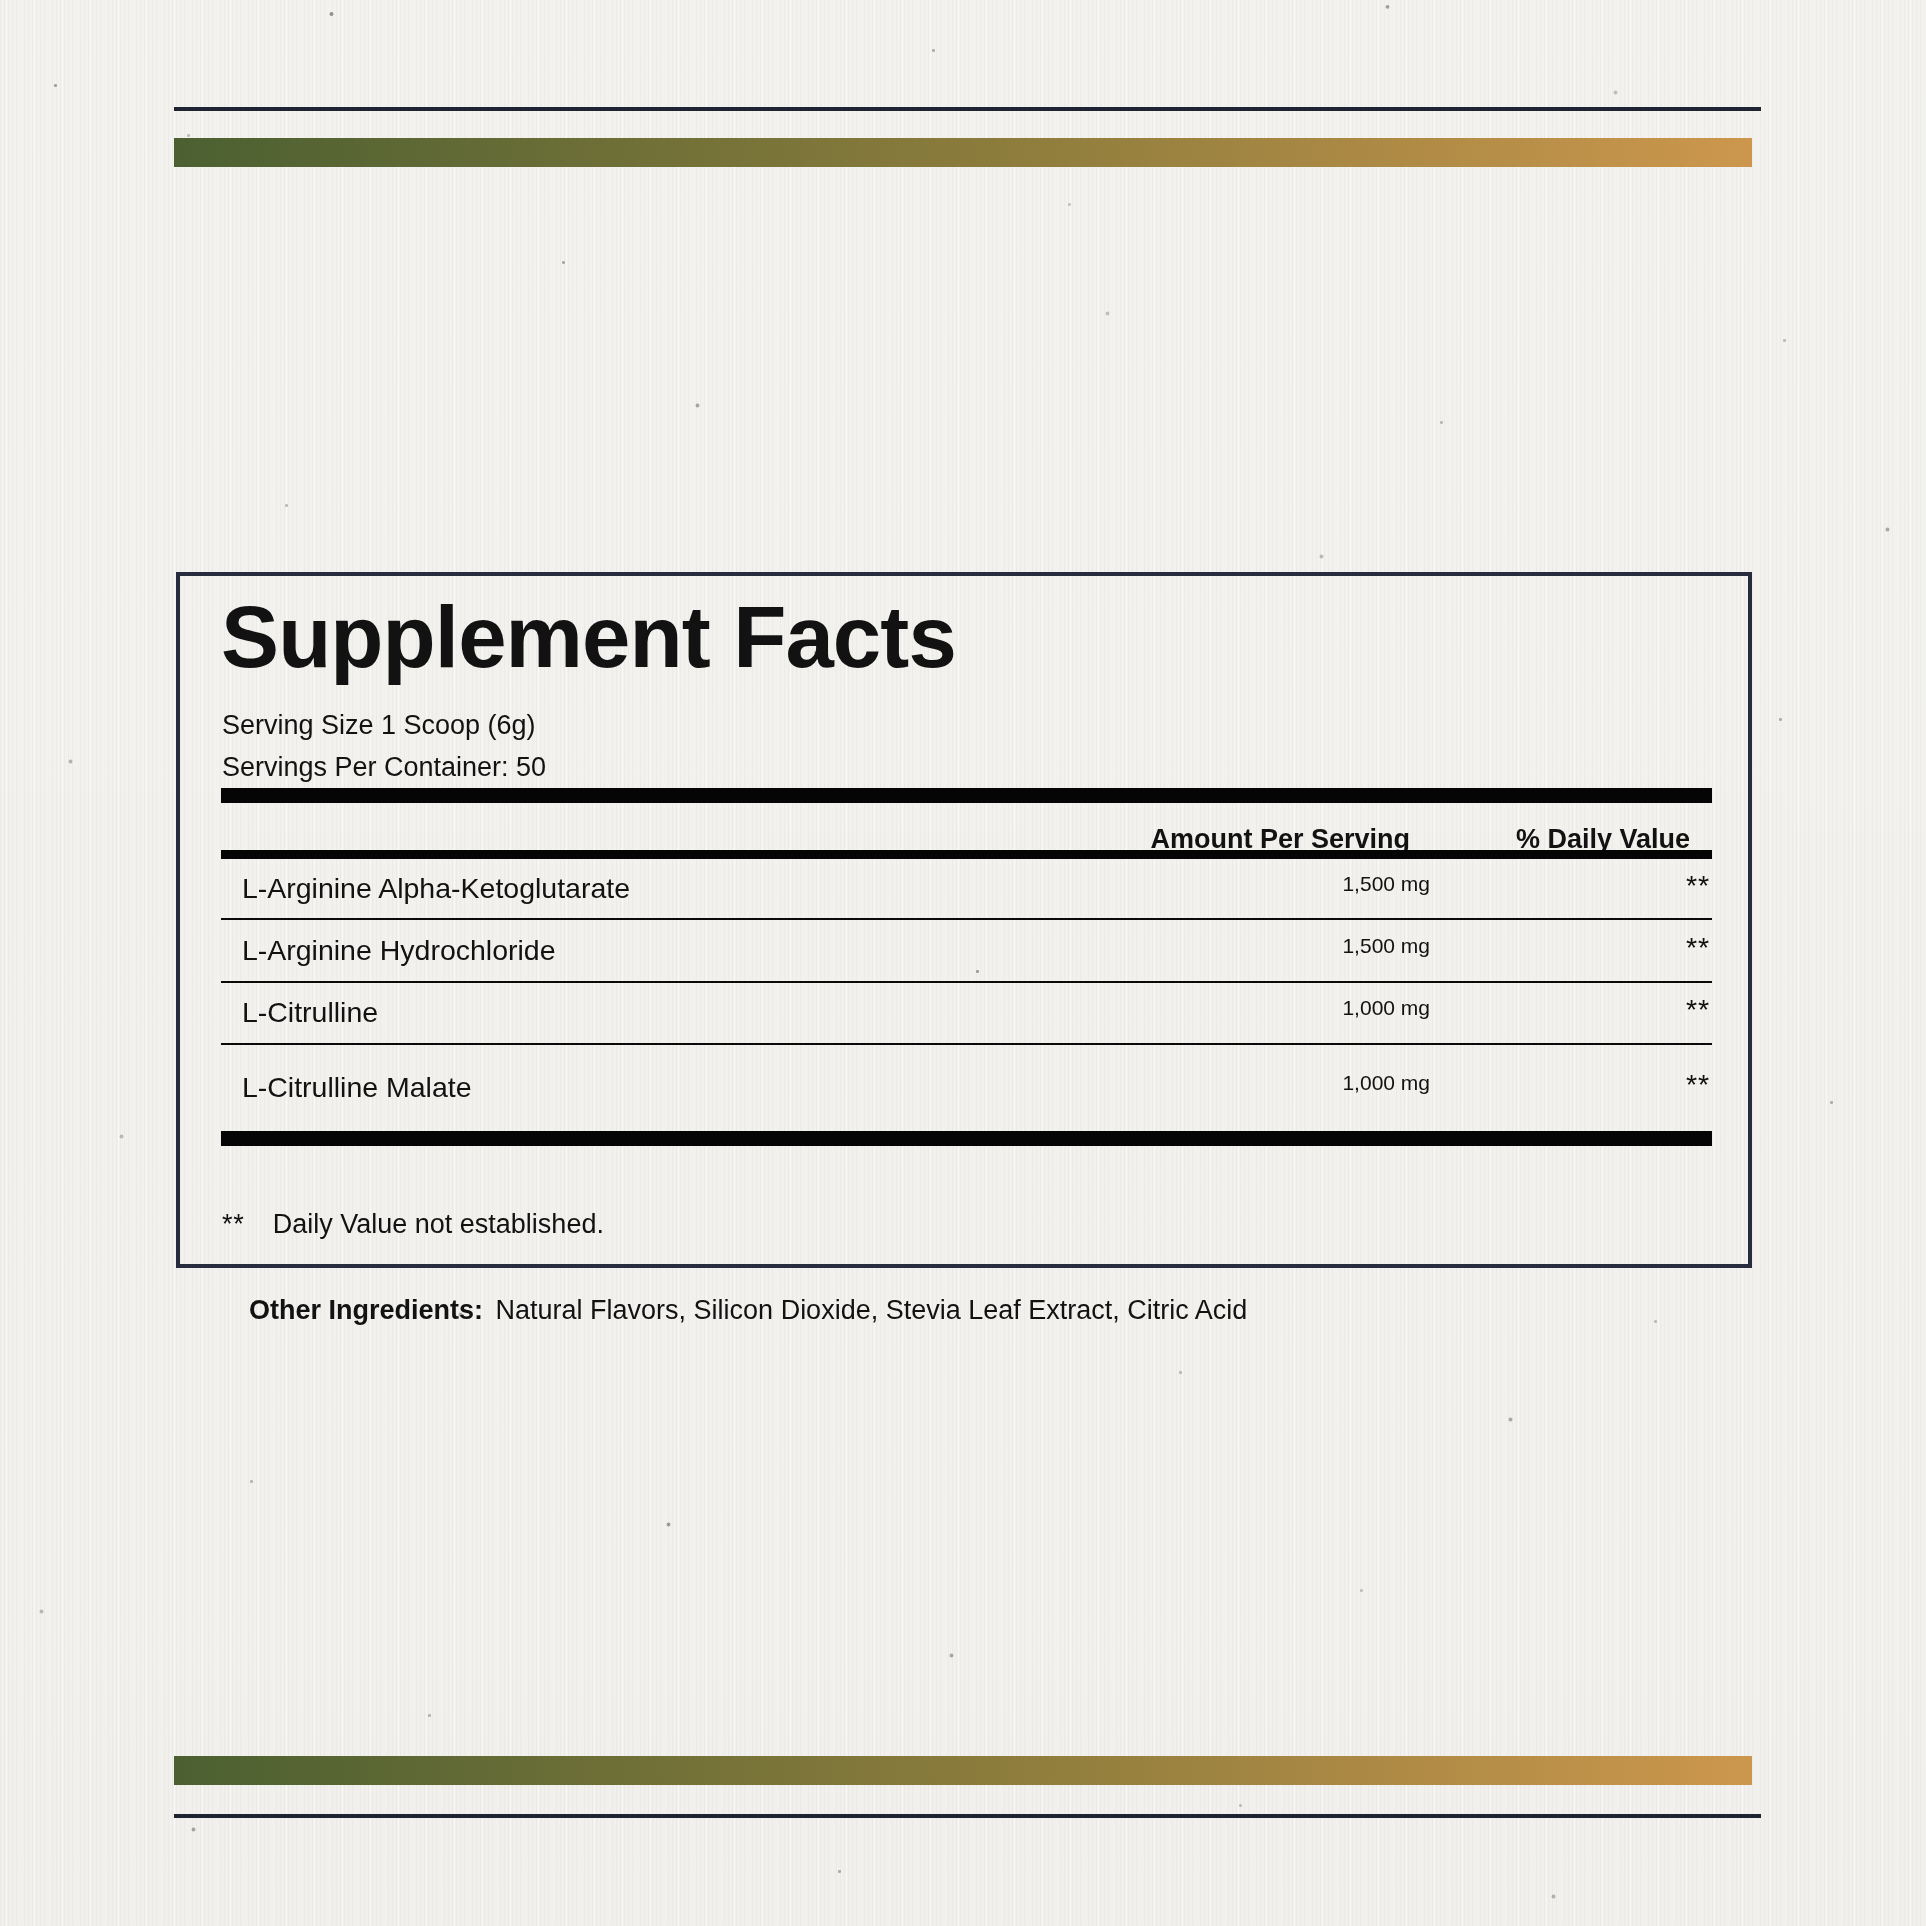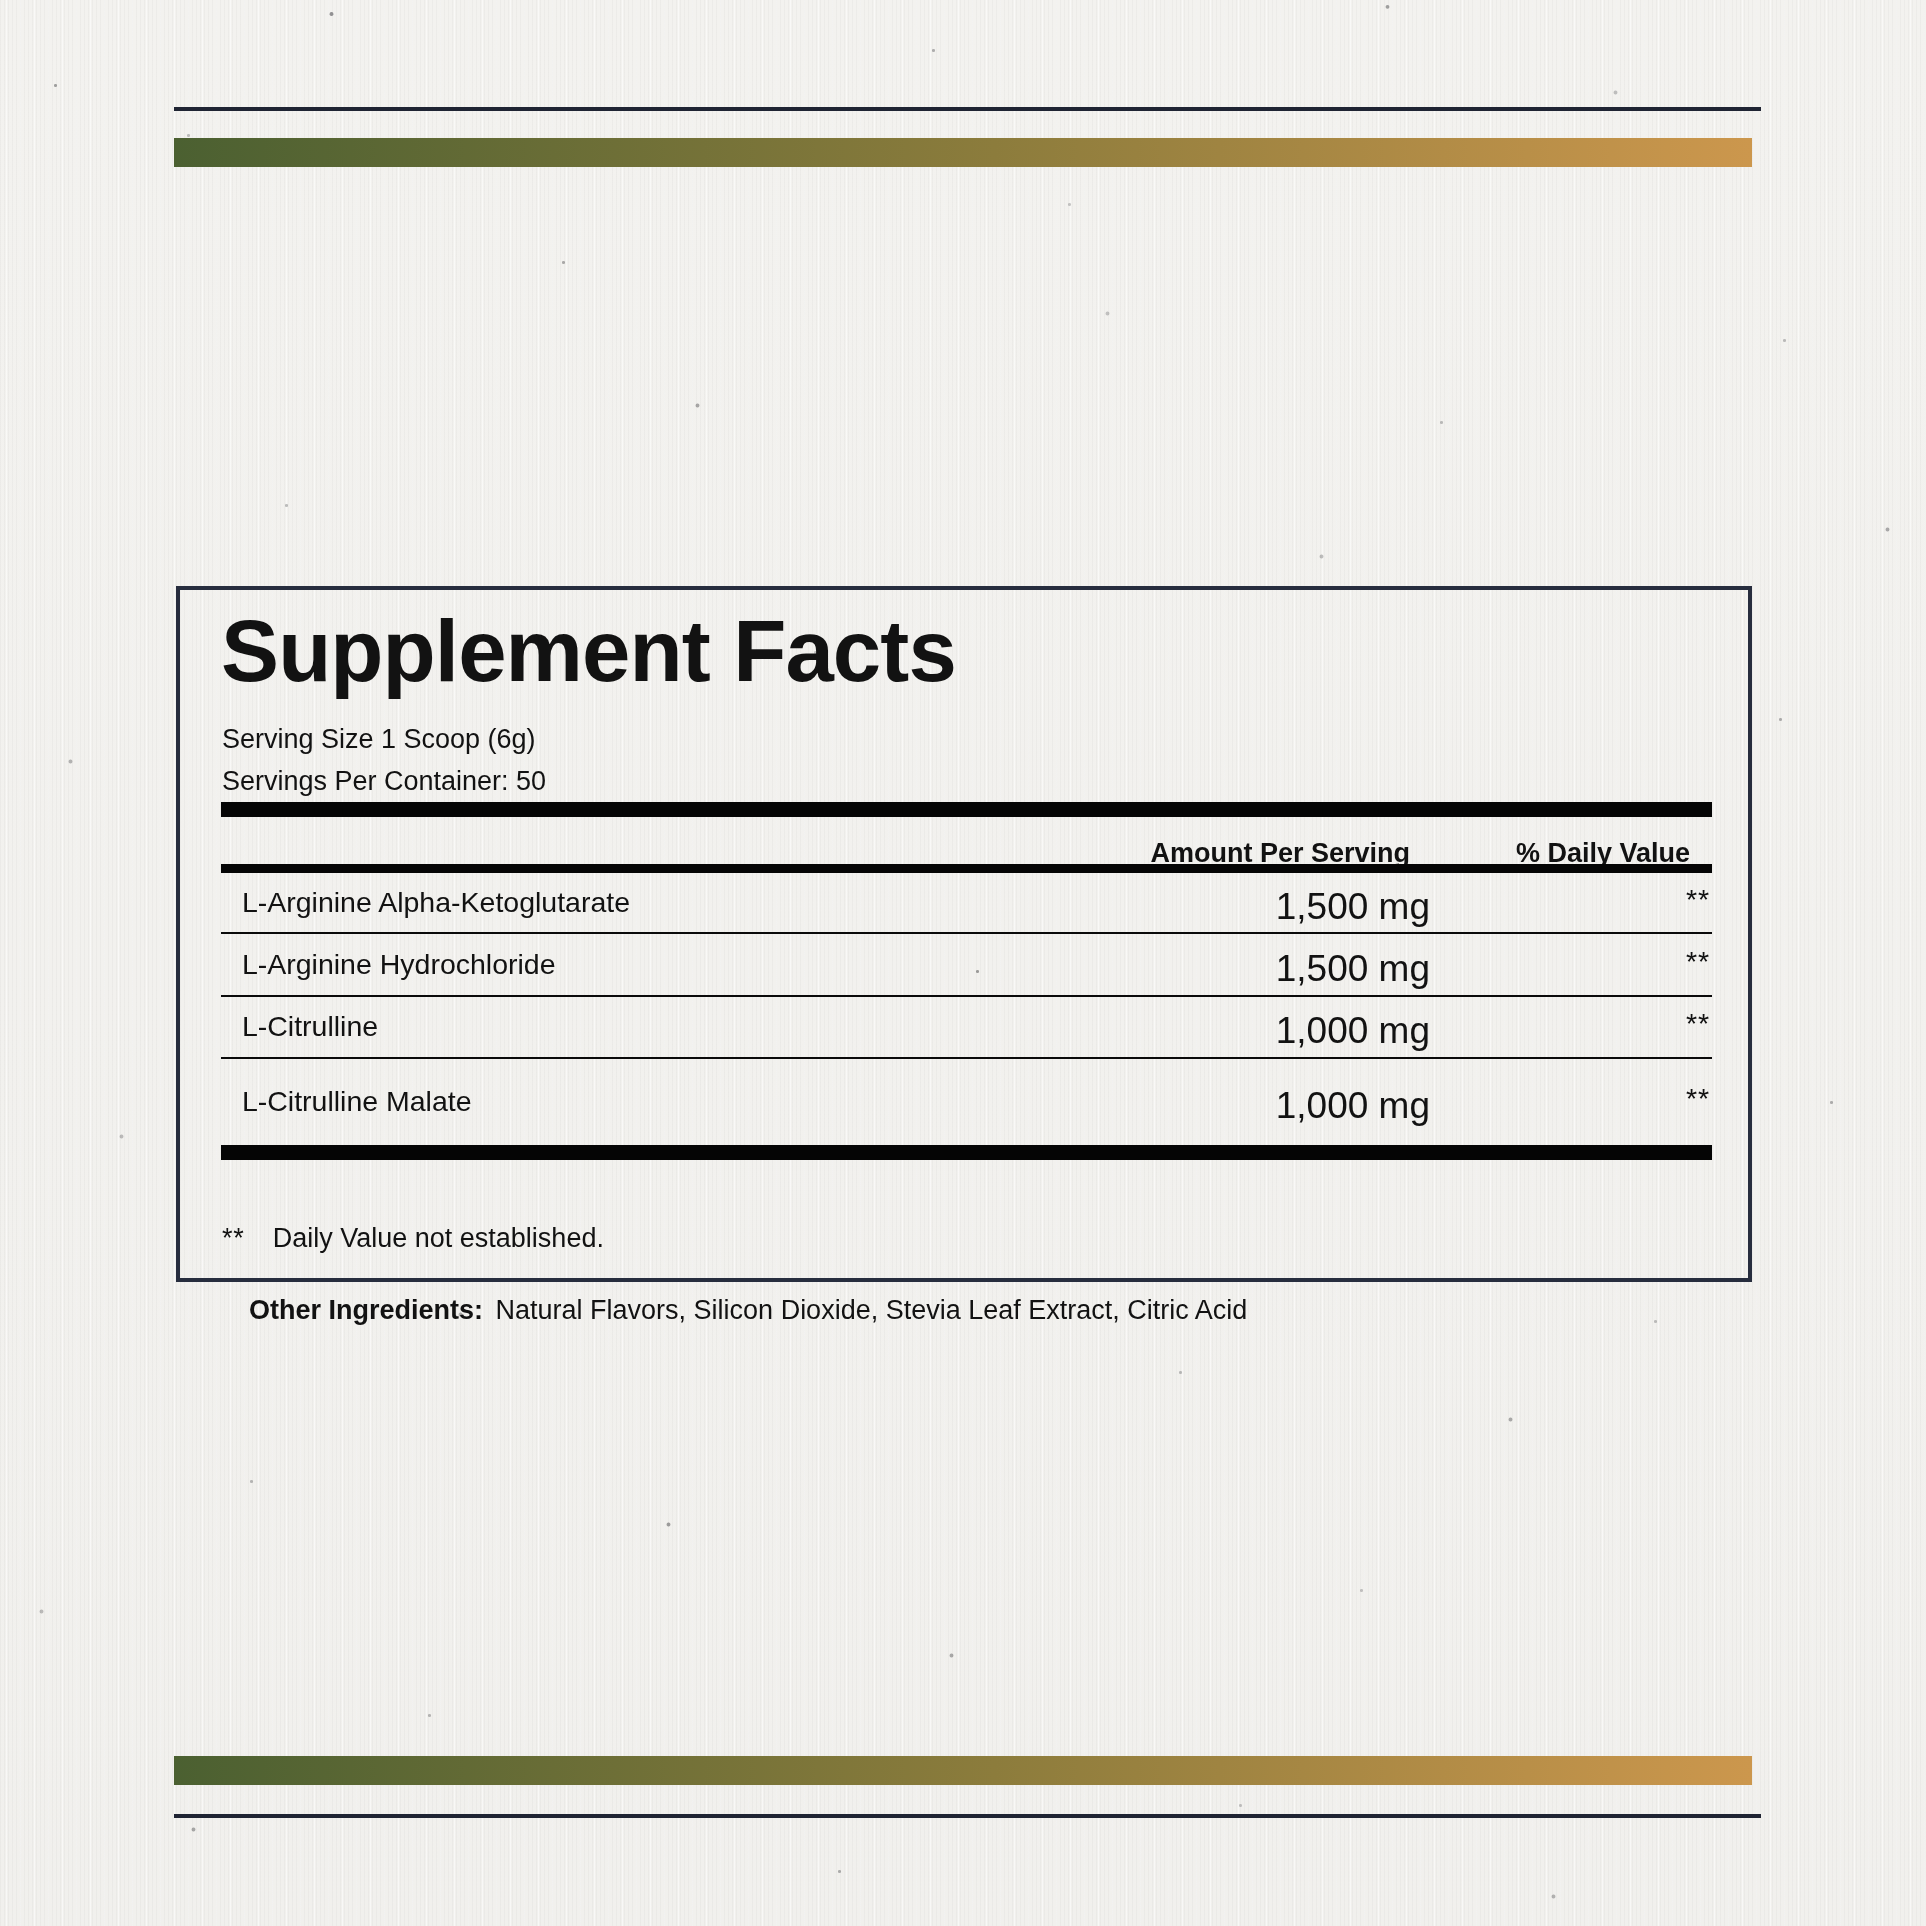--- a/index.html
+++ b/index.html
@@ -57,42 +57,42 @@
       814px 651px 0 0 rgba(90,90,92,.3),
       40px 1610px 0 0.4px rgba(60,60,62,.3),
       1068px 203px 0 0 rgba(85,85,88,.3),
       1654px 1320px 0 0 rgba(85,85,88,.35);
   }
   .rule { position: absolute; left: 174px; width: 1587px; height: 4px; }
   .accent-bar {
     position: absolute; left: 174px; width: 1578px; height: 29px;
   }
   .facts-box {
-    position: absolute; left: 176px; top: 586px;
+    position: absolute; left: 176px; top: 572px;
     width: 1576px; height: 696px;
     border: 4px solid #272d3e;
   }
   .box-content { position: absolute; left: 41px; top: 0; width: 1491px; height: 100%; }
   .title { position: absolute; left: 0; top: 15px; font-size: 87px; font-weight: 700; letter-spacing: -0.9px; line-height: 1.05; }
   .serving-1 { position: absolute; left: 0.9px; top: 134px; font-size: 27px; }
   .serving-2 { position: absolute; left: 0.9px; top: 176px; font-size: 27px; }
   .hbar { position: absolute; left: 0; width: 1491px; background: #050505; }
   .bar-top    { top: 212px;  height: 14.7px; }
   .bar-mid    { top: 274px;  height: 8.5px; }
   .bar-bottom { top: 555px; height: 15px; }
   .col-head { position: absolute; top: 248px; font-size: 27px; font-weight: 700; }
   .col-head.amount { right: 302px; }
   .col-head.dv     { right: 22px; }
   .ing-row { position: absolute; left: 0; width: 100%; height: 31px; margin-left: 20px; }
   .row-0 { top: 296px; }
   .row-1 { top: 358px; }
   .row-2 { top: 420px; text-decoration: underline; }
   .row-3 { top: 495px; }
   .ing-name { position: absolute; left: 0.9px; top: 0; font-size: 28.5px; }
-  .ing-amt  { position: absolute; right: 302px; top: 0; font-size: 37px; }
+  .ing-amt  { position: absolute; right: 302px; top: 0; font-size: 21px; }
   .ing-dv   { position: absolute; right: 22px; top: -2.7px; font-size: 28.5px; letter-spacing: 0.9px; }
   .sep { position: absolute; left: 0; width: 1491px; height: 2.2px; background: #0a0a0a; }
   .sep-0 { top: 342px; }
   .sep-1 { top: 405px; }
   .sep-2 { top: 467px; }
   .fn-1 { position: absolute; left: 0.9px; top: 585px; font-size: 27px; }
   .fn-2 { position: absolute; left: 0.9px; top: 633px; font-size: 27px; }
   .fn-2 .stars { letter-spacing: 0.9px; }
   .fn-2 .fn-text { margin-left: 28px; text-align: right; }
   .other-line { position: absolute; left: 221px; top: 1295px; font-size: 27px; margin-left: 28px; }

